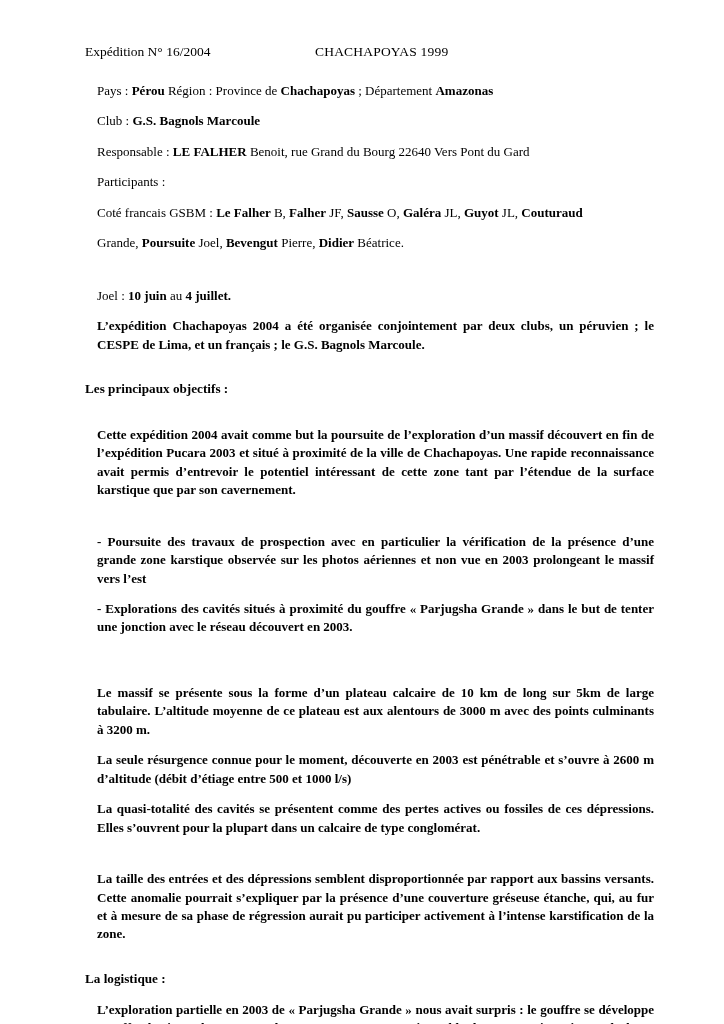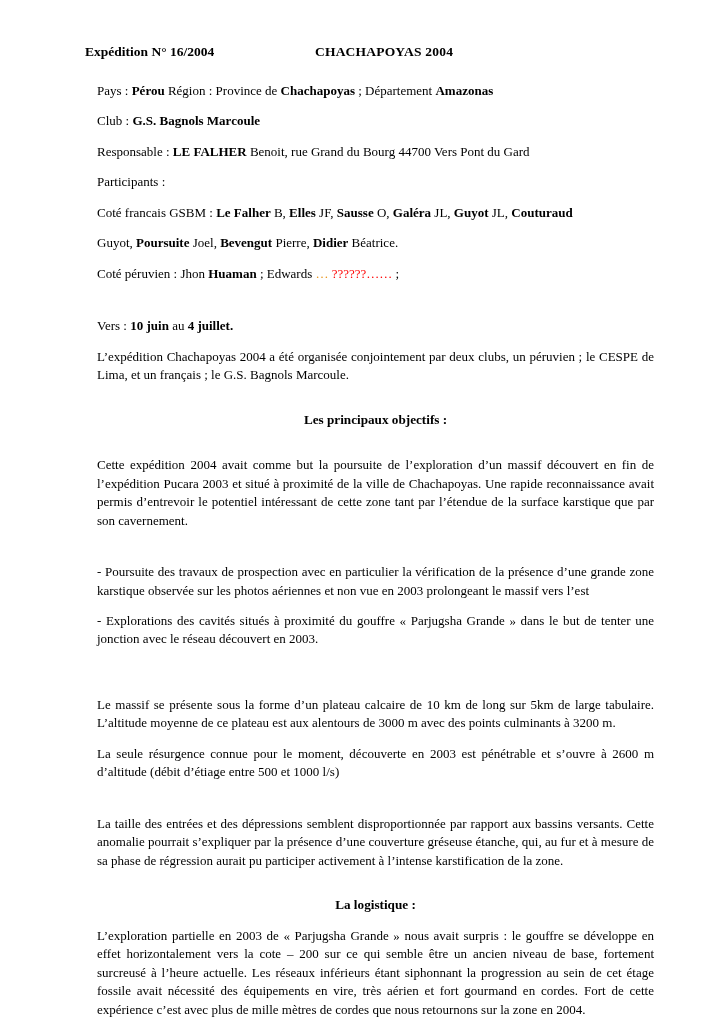--- a/index.html
+++ b/index.html
@@ -17,21 +17,21 @@
   .page {
     position: relative;
     width: 724px;
     height: 1024px;
     box-sizing: border-box;
     padding: 44px 58px 30px 85px;
   }
   .header-row {
     display: flex;
     align-items: baseline;
-    font-weight: bold;
+    font-weight: normal;
     font-size: 13.5px;
     margin-bottom: 22px;
   }
   .header-left {
     width: 230px;
   }
   .header-center {
     letter-spacing: 0.2px;
   }
   p {
@@ -41,72 +41,71 @@
     text-align: left;
   }
   .block {
     margin-bottom: 13px;
   }
   .b { font-weight: bold; }
   .section-title {
     font-weight: bold;
     font-size: 13.2px;
     margin: 0 0 6px 0;
-    text-align: center;
   }
   .spacer-lg { height: 13px; }
   .spacer-md { height: 9px; }
   .red { color: #ff0000; }
   .orange { color: #e8941a; }
-  .just { text-align: justify; }
+  .just { text-align: justify; font-weight: bold; }
 </style>
 </head>
 <body>
 
 <div class="page">
 
   <div class="header-row">
     <div class="header-left">Expédition N° 16/2004</div>
-    <div class="header-center">CHACHAPOYAS  2004</div>
+    <div class="header-center">CHACHAPOYAS  1999</div>
   </div>
 
   <div class="block">
     <p><span>Pays : </span><span class="b">Pérou</span><span>    Région : Province de </span><span class="b">Chachapoyas</span><span> ; Département </span><span class="b">Amazonas</span></p>
     <p><span>Club : </span><span class="b">G.S. Bagnols Marcoule</span></p>
-    <p><span>Responsable : </span><span class="b">LE FALHER</span><span> Benoit, rue Grand du Bourg 44700 Vers Pont du Gard</span></p>
+    <p><span>Responsable : </span><span class="b">LE FALHER</span><span> Benoit, rue Grand du Bourg 22640 Vers Pont du Gard</span></p>
     <p>Participants :</p>
-    <p><span>Coté francais GSBM :  </span><span class="b">Le Falher</span><span> B, </span><span class="b">Elles</span><span> JF, </span><span class="b">Sausse</span><span> O, </span><span class="b">Galéra</span><span> JL, </span><span class="b">Guyot</span><span> JL, </span><span class="b">Couturaud</span></p>
-    <p><span>Guyot, </span><span class="b">Poursuite</span><span> Joel, </span><span class="b">Bevengut</span><span> Pierre, </span><span class="b">Didier</span><span> Béatrice.</span></p>
-    <p><span>Coté péruvien : Jhon </span><span class="b">Huaman</span><span> ; Edwards </span><span class="orange">… </span><span class="red">??????…… </span><span>;</span></p>
+    <p><span>Coté francais GSBM :  </span><span class="b">Le Falher</span><span> B, </span><span class="b">Falher</span><span> JF, </span><span class="b">Sausse</span><span> O, </span><span class="b">Galéra</span><span> JL, </span><span class="b">Guyot</span><span> JL, </span><span class="b">Couturaud</span></p>
+    <p><span>Grande, </span><span class="b">Poursuite</span><span> Joel, </span><span class="b">Bevengut</span><span> Pierre, </span><span class="b">Didier</span><span> Béatrice.</span></p>
   </div>
 
   <div class="spacer-md"></div>
 
   <div class="block">
-    <p><span>Vers : </span><span class="b">10 juin</span><span> au </span><span class="b">4  juillet.</span></p>
+    <p><span>Joel : </span><span class="b">10 juin</span><span> au </span><span class="b">4  juillet.</span></p>
     <p class="just">L’expédition Chachapoyas  2004 a été organisée conjointement par deux clubs, un péruvien ; le CESPE de Lima, et un français ; le G.S. Bagnols Marcoule.</p>
   </div>
 
   <div class="spacer-lg"></div>
 
   <div class="block">
     <p class="section-title">Les principaux objectifs :</p>
     <div class="spacer-md"></div>
     <p class="just">Cette expédition 2004 avait comme but la poursuite de l’exploration d’un massif découvert en fin de l’expédition Pucara 2003 et situé à proximité de la ville de Chachapoyas. Une rapide reconnaissance avait permis d’entrevoir le potentiel intéressant de cette zone tant par l’étendue de la surface karstique que par son cavernement.</p>
     <div class="spacer-md"></div>
     <p class="just">- Poursuite des travaux de prospection avec en particulier la vérification de la présence d’une grande zone karstique observée sur les photos aériennes et non vue en 2003 prolongeant le massif vers l’est</p>
     <p class="just">- Explorations des cavités situés à proximité du gouffre « Parjugsha Grande »  dans le but de tenter une jonction avec le réseau découvert en 2003.</p>
   </div>
 
   <div class="spacer-lg"></div>
   <div class="spacer-md"></div>
 
   <div class="block">
     <p class="just">Le massif se présente sous la forme d’un plateau calcaire de 10 km de long sur 5km de large tabulaire. L’altitude moyenne de ce plateau est aux alentours de 3000 m avec des points culminants à 3200 m.</p>
     <p class="just">La seule résurgence connue pour le moment, découverte en 2003 est pénétrable et s’ouvre à 2600 m d’altitude (débit d’étiage entre 500 et 1000 l/s)</p>
+    <p class="just">La quasi-totalité des cavités se présentent comme des pertes actives ou fossiles de ces dépressions. Elles s’ouvrent pour la plupart dans un calcaire de type conglomérat.</p>
     <div class="spacer-md"></div>
     <p class="just">La taille des entrées et des dépressions semblent disproportionnée par rapport aux bassins versants. Cette anomalie pourrait s’expliquer par la présence d’une couverture gréseuse étanche, qui, au fur et à mesure de sa phase de régression aurait pu participer activement à l’intense karstification de la zone.</p>
   </div>
 
   <div class="spacer-lg"></div>
 
   <div class="block">
     <p class="section-title">La logistique :</p>
     <p class="just">L’exploration partielle en 2003 de « Parjugsha Grande »  nous avait surpris : le gouffre se développe en effet horizontalement vers la cote – 200  sur ce qui semble être un ancien niveau de base, fortement surcreusé à l’heure actuelle. Les réseaux inférieurs étant siphonnant la progression au sein de cet étage fossile avait nécessité des équipements en vire, très aérien et fort gourmand en cordes. Fort de cette expérience c’est avec plus de mille mètres de cordes que nous retournons sur la zone en 2004.</p>
   </div>

